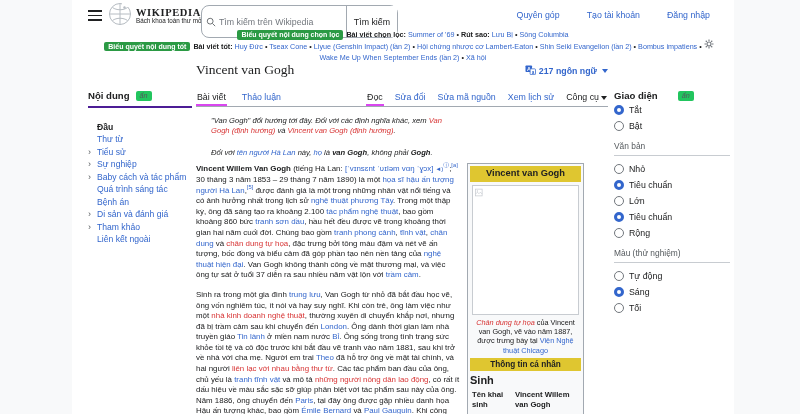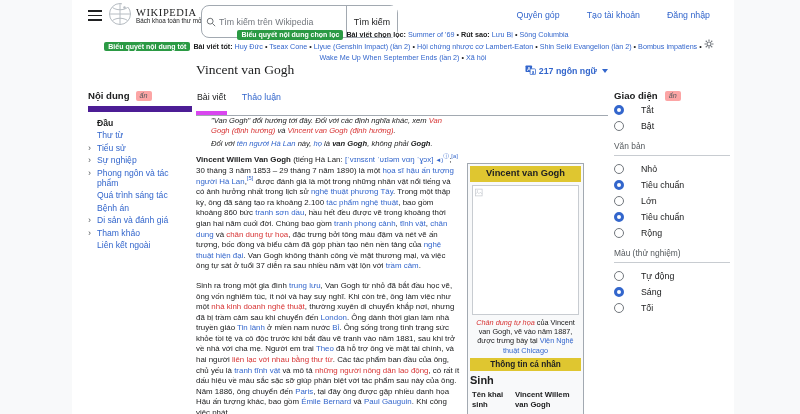--- a/index.html
+++ b/index.html
@@ -10,21 +10,21 @@
     font-family:"Liberation Sans","DejaVu Sans",sans-serif;
   }
   .page { position:absolute; left:72px; top:0; width:662px; height:414px; background:#fff; overflow:hidden; }
 
   
   .hamburger { position:absolute; left:14px; top:9px; width:18px; height:13px;
     display:flex; flex-direction:column; justify-content:space-between; padding:1px 2px; cursor:pointer; }
   .hamburger i { display:block; height:1.6px; background:#202122; }
   .logo { position:absolute; left:36px; top:2px; display:flex; align-items:center; gap:4px; }
   .logo-text { line-height:1.05; }
-  .wordmark { font-family:"Liberation Serif","DejaVu Serif",serif; font-size:10.5px; letter-spacing:.6px; color:#202122; }
+  .wordmark { font-family:"Liberation Serif","DejaVu Serif",serif; font-size:10.5px; letter-spacing:.6px; color:#202122;font-weight:bold; }
   .tagline { font-size:6.3px; color:#202122; }
   .search { position:absolute; left:129px; top:5px; width:197px; height:33px;
     display:flex; align-items:stretch; border:1px solid #a2a9b1; border-radius:8px; background:#fff; }
   .search-ic { width:17px; display:flex; align-items:center; justify-content:center; }
   .search input { flex:1; min-width:0; border:none; outline:none; font-size:8.8px; color:#202122;
     font-family:inherit; }
   .search input::placeholder { color:#72777d; }
   .search-btn { border:none; border-left:1px solid #a2a9b1; background:#fff; font-weight:normal;
     font-size:8.8px; padding:0 7px; color:#202122; font-family:inherit; cursor:pointer; }
   .header-links { position:absolute; right:24px; top:10px; display:flex; gap:11px; font-size:8.8px; }
@@ -52,59 +52,59 @@
     font-size:13.5px; color:#202122; }
   .lang-btn { position:absolute; right:0; top:3px; display:flex; align-items:center; gap:3px;
     color:#36c; font-weight:bold; font-size:8.8px; cursor:pointer; }
   .caret { display:inline-block; width:0; height:0; border-left:3px solid transparent;
     border-right:3px solid transparent; border-top:4px solid currentColor; margin-left:2px; }
   .tabs-row { display:flex; justify-content:space-between; align-items:flex-end;
     margin-top:11px; border-bottom:1px solid #a2a9b1; }
   .tabs-left { display:flex; gap:14px; }
   .tabs-right { display:flex; gap:10px; align-items:flex-end; }
   .tab { font-size:8.8px; padding:3px 1px 4px; color:#3366cc; cursor:pointer; white-space:nowrap; }
-  .tab.active { color:#202122; border-bottom:4px solid #d946ef; padding-bottom:9px; }
+  .tab.active { color:#202122; border-bottom:2px solid #d946ef; padding-bottom:2px; }
   .tab.dark { color:#202122; }
 
   
   .toc { position:absolute; left:16px; top:90px; width:104px; }
   .toc-head { display:flex; align-items:center; gap:6px; padding-bottom:5px;
-    border-bottom:6px solid #4c1d95; margin-bottom:7px; }
+    border-bottom:2px solid #4c1d95; margin-bottom:15px; }
   .side-title { font-weight:bold; font-size:9.6px; }
-  .chip { background:#fca5a5; border-radius:2px; font-size:7.2px; padding:0.5px 4px; color:#54595d; cursor:pointer;font-style:italic; }
+  .chip { background:#22c55e; border-radius:2px; font-size:7.2px; padding:0.5px 4px; color:#54595d; cursor:pointer;font-style:italic; }
   .toc-list { list-style:none; }
   .toc-item { position:relative; padding-left:9px; margin-bottom:2.6px; font-size:8.6px;
     line-height:1.15; color:#3366cc; cursor:pointer; }
   .toc-item.active { color:#202122; font-weight:bold; }
   .toc-item.exp::before { content:"›"; position:absolute; left:0; top:-1px; color:#54595d; font-size:9px; }
 
   
   .article { position:absolute; left:124px; top:110px; width:264px;
     font-size:7.9px; line-height:10.6px; color:#202122; }
   .hatnote { margin:6px 0 2px 15px; font-style:italic; font-size:7.6px; line-height:9.8px; }
-  .hatnote.second { margin-top:3px; margin-bottom:7px; }
+  .hatnote.second { margin-top:12px; margin-bottom:7px; }
   .article p { margin:4px 0 9px; }
 
   
   .infobox { position:absolute; left:395px; top:163px; width:117px; background:#f8f9fa;
     border:1px solid #a2a9b1; padding:2px; font-size:7.7px; line-height:1.25; }
   .ib-title { background:#dfc630; text-align:center; font-weight:bold; font-size:9.3px; padding:2px 0; }
   .ib-img { margin:3px auto; width:107px; height:130px; background:#fff; border:1px solid #c8ccd1; position:relative; }
   .broken-icon { position:absolute; left:2px; top:2px; }
   .ib-caption { text-align:center; font-size:7.3px; line-height:9.4px; padding:0 2px; margin-bottom:3px; }
   .ib-section { background:#dfc630; text-align:center; font-weight:bold; font-size:8.2px; padding:1.5px 0; margin:2px 0 3px; }
   .ib-group { font-weight:bold; font-size:11px; margin:1px 0 2px; }
   .ib-row { display:grid; grid-template-columns:40px 1fr; gap:3px; margin-bottom:2.5px; padding-left:2px;font-weight:bold; }
 
   
   .appearance { position:absolute; left:542px; top:90px; width:116px; }
-  .ap-head { display:flex; align-items:center; gap:7px; margin-bottom:4px; }
+  .ap-head { display:flex; align-items:center; gap:20px; margin-bottom:4px; }
   .ap-label { font-size:8.4px; color:#54595d; padding-bottom:4px; border-bottom:1px solid #c8ccd1; margin:10px 0 8px; }
   .ap-label.first { margin-top:5px; }
-  .ap-row { display:flex; align-items:center; gap:17px; margin-bottom:6px; font-size:8.8px; cursor:pointer; }
+  .ap-row { display:flex; align-items:center; gap:5px; margin-bottom:6px; font-size:8.8px; cursor:pointer; }
   .radio { width:10px; height:10px; border:1px solid #72777d; border-radius:50%; background:#fff; flex:none; }
   .radio.sel { border:3px solid #36c; }
   .ap-link { font-size:8.8px; color:#36c; line-height:1.3; margin:1px 0 3px; cursor:pointer; }
 </style>
 </head>
 <body>
 
 <div class="page">
 
   <div>
@@ -173,34 +173,41 @@
         </svg>
       </span>
       <span>217 ngôn ngữ</span>
       <span class="caret"></span>
     </div>
     <div class="tabs-row">
       <div class="tabs-left">
         <span class="tab active">Bài viết</span>
         <span class="tab">Thảo luận</span>
       </div>
+      <div class="tabs-right">
+        <span class="tab active">Đọc</span>
+        <span class="tab">Sửa đổi</span>
+        <span class="tab">Sửa mã nguồn</span>
+        <span class="tab">Xem lịch sử</span>
+        <span class="tab dark"><span>Công cụ</span><span class="caret"></span></span>
+      </div>
     </div>
   </div>
 
   <div class="toc">
     <div class="toc-head">
       <span class="side-title">Nội dung</span>
       <span class="chip">ẩn</span>
     </div>
     <ul class="toc-list">
       <li class="toc-item active">Đầu</li>
       <li class="toc-item">Thư từ</li>
       <li class="toc-item exp">Tiểu sử</li>
       <li class="toc-item exp">Sự nghiệp</li>
-      <li class="toc-item exp">Phong ngôn và tác phẩm</li>
+      <li class="toc-item exp">Baby cách và tác phẩm</li>
       <li class="toc-item">Quá trình sáng tác</li>
       <li class="toc-item">Bệnh án</li>
       <li class="toc-item exp">Di sản và đánh giá</li>
       <li class="toc-item exp">Tham khảo</li>
       <li class="toc-item">Liên kết ngoài</li>
     </ul>
   </div>
 
   <div class="article">
     <div class="hatnote"><span class="seg-t">"Van Gogh" đổi hướng tới đây. Đối với các định nghĩa khác, xem </span><span class="seg-rl">Van Gogh (định hướng)</span><span class="seg-t"> và </span><span class="seg-rl">Vincent van Gogh (định hướng)</span><span class="seg-t">.</span></div>

